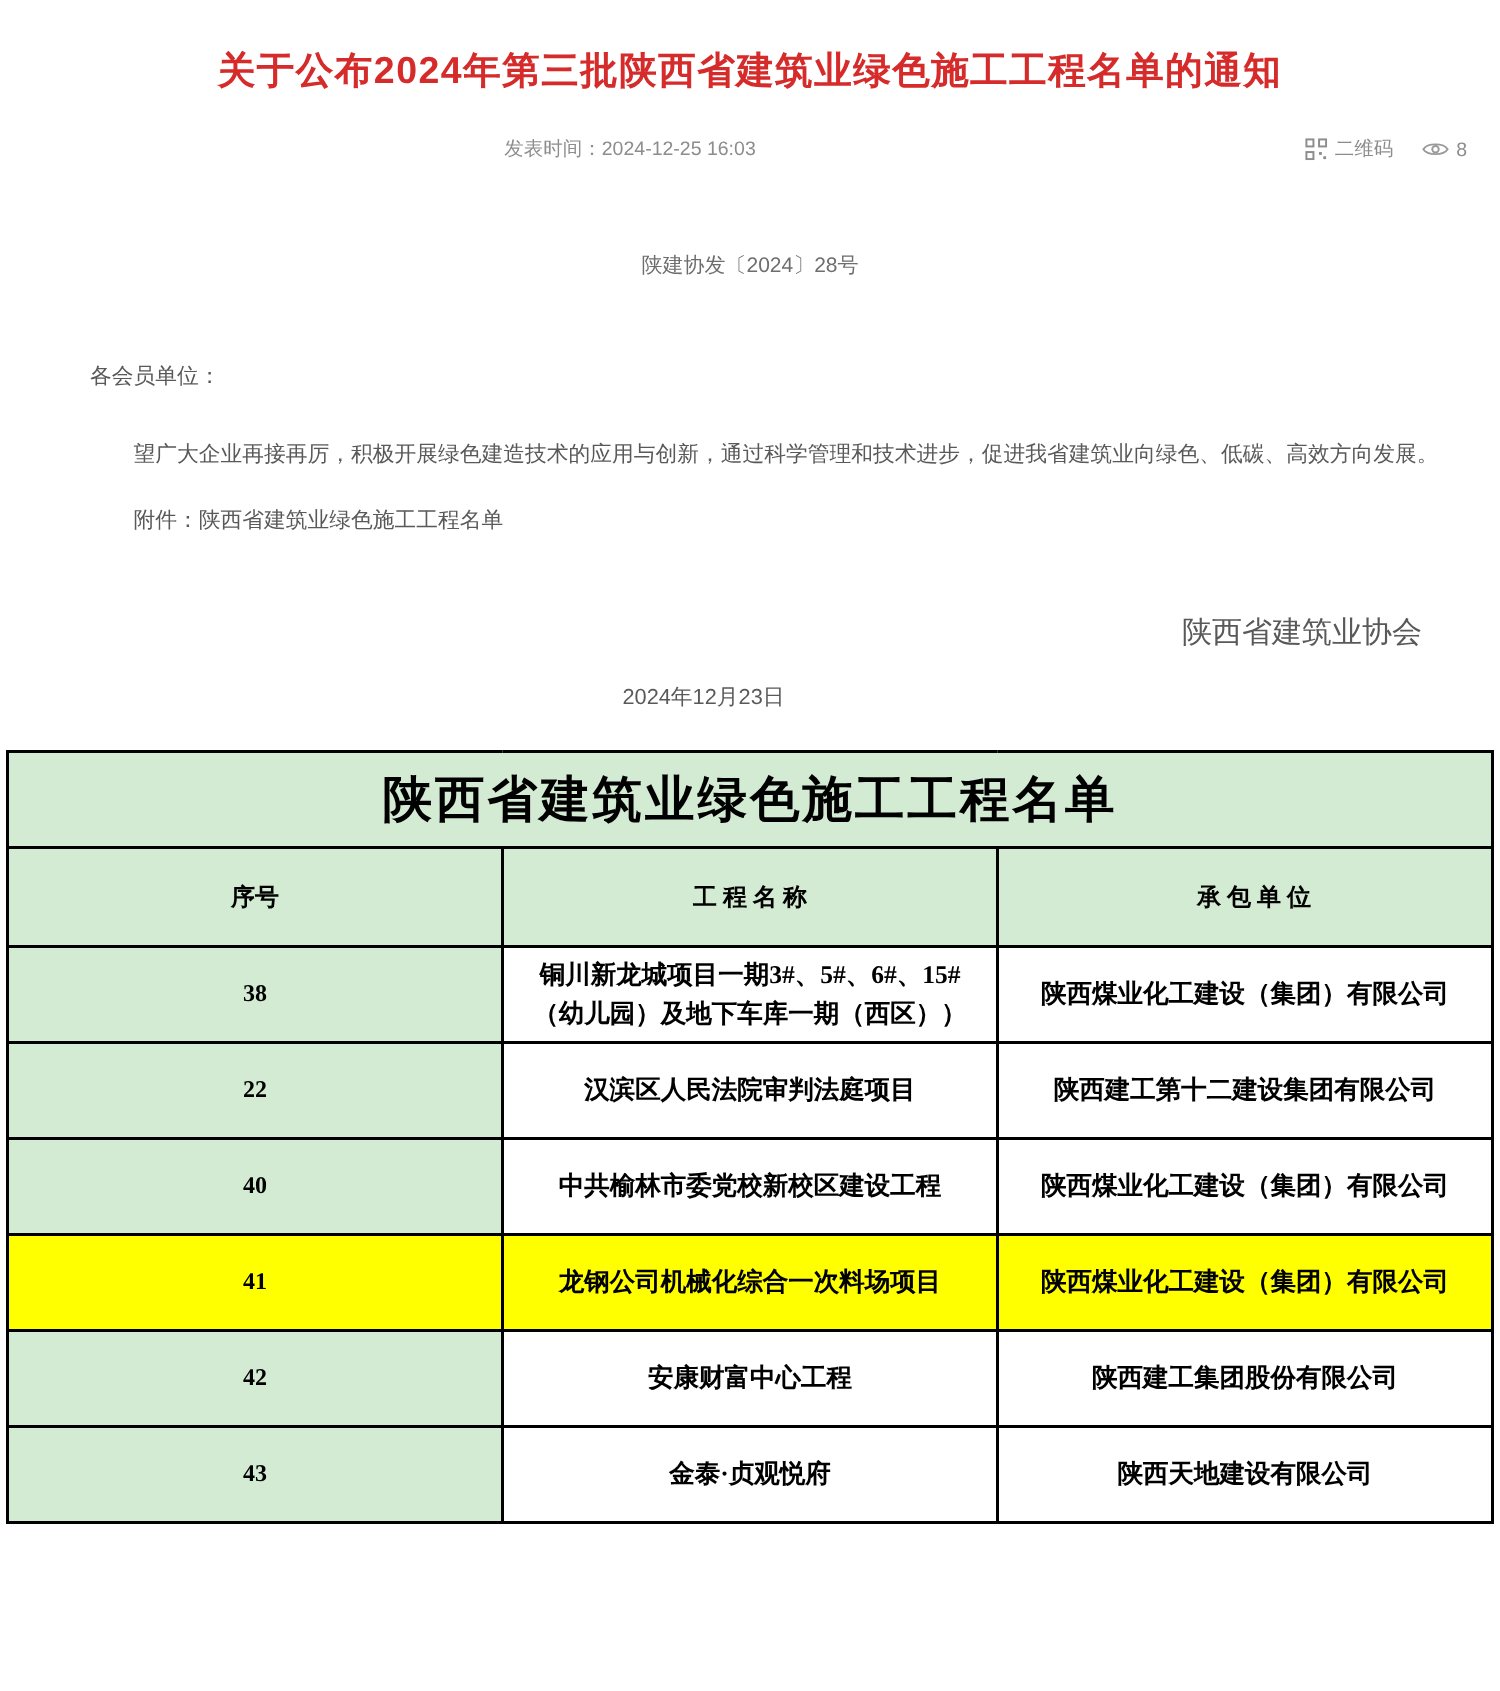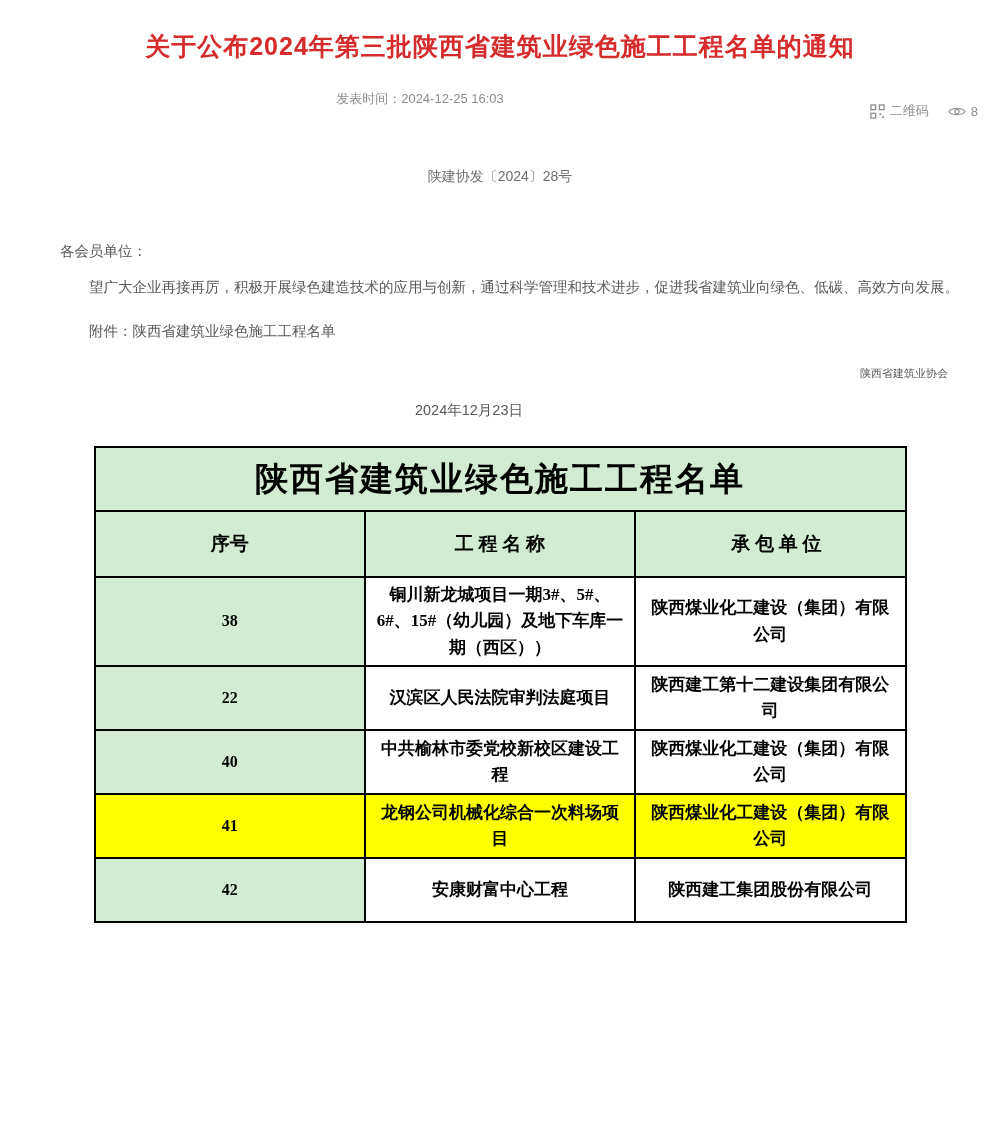--- a/index.html
+++ b/index.html
@@ -34,21 +34,21 @@
     height:22px;
   }
   .meta-center{
     width:840px;
     text-align:center;
     color:var(--meta-gray);
     font-size:13px;
   }
   .meta-right{
     position:absolute;
-    right:22px;top:12px;
+    right:22px;top:0;
     display:flex;align-items:center;gap:7px;
     color:var(--meta-gray);
     font-size:13px;
   }
   .qr-btn{display:flex;align-items:center;gap:5px;cursor:pointer;background:none;border:none;color:var(--meta-gray);font-size:13px;font-family:inherit;}
   .icon{display:inline-block;line-height:0;}
   .views{display:flex;align-items:center;gap:5px;margin-left:12px;}
 
   .doc-number{
     margin-top:56px;
@@ -58,49 +58,49 @@
   }
 
   .body-text{
     padding:0 32px 0 60px;
     font-size:14.5px;
     line-height:30px;
     color:var(--body-gray);
   }
   .salutation{margin-top:50px;}
   .para{margin-top:14px;text-indent:2em;text-align:justify;}
-  .para2{margin-top:6px;}
+  .para2{margin-top:22px;}
   .attachment{margin-top:14px;text-indent:2em;}
 
-  .sign-org{margin-top:20px;text-align:right;padding-right:52px;font-size:11px;padding-left:12px;}
+  .sign-org{margin-top:46px;text-align:right;padding-right:52px;font-size:20px;padding-left:12px;}
   .sign-date{margin-top:20px;text-align:center;padding-right:62px;font-size:14.5px;}
 
   table.projects{
-    width:813px;
+    width:992px;
     margin:26px auto 0 auto;
     border-collapse:collapse;
     table-layout:fixed;
     font-family:"Liberation Serif","DejaVu Serif",serif;
   }
   table.projects td,table.projects th{
     border:2px solid #000000;
     text-align:center;
     vertical-align:middle;
     color:#000;
   }
   .tbl-title{
     background:var(--green);
     font-size:33px;
     font-weight:bold;
     height:64px;
     letter-spacing:2px;
   }
   .tbl-head th{
     background:var(--green);
-    font-size:19px;
+    font-size:16px;
     font-weight:bold;
     height:66px;
   }
   .col-no{width:80px;}
   .col-project{width:480px;}
   .col-contractor{width:400px;padding-left:12px;}
   tr.data-row td{
     height:64px;
     font-size:17px;
     font-weight:bold;
@@ -191,16 +191,21 @@
         <tr class="data-row highlight">
       <td class="seq">41</td>
       <td>龙钢公司机械化综合一次料场项目</td>
       <td>陕西煤业化工建设（集团）有限公司</td>
     </tr>
         <tr class="data-row">
       <td class="seq">42</td>
       <td>安康财富中心工程</td>
       <td>陕西建工集团股份有限公司</td>
     </tr>
+        <tr class="data-row">
+      <td class="seq">43</td>
+      <td>金泰·贞观悦府</td>
+      <td>陕西天地建设有限公司</td>
+    </tr>
       </tbody>
   </table>
 
 </div>
 
 </body></html>

